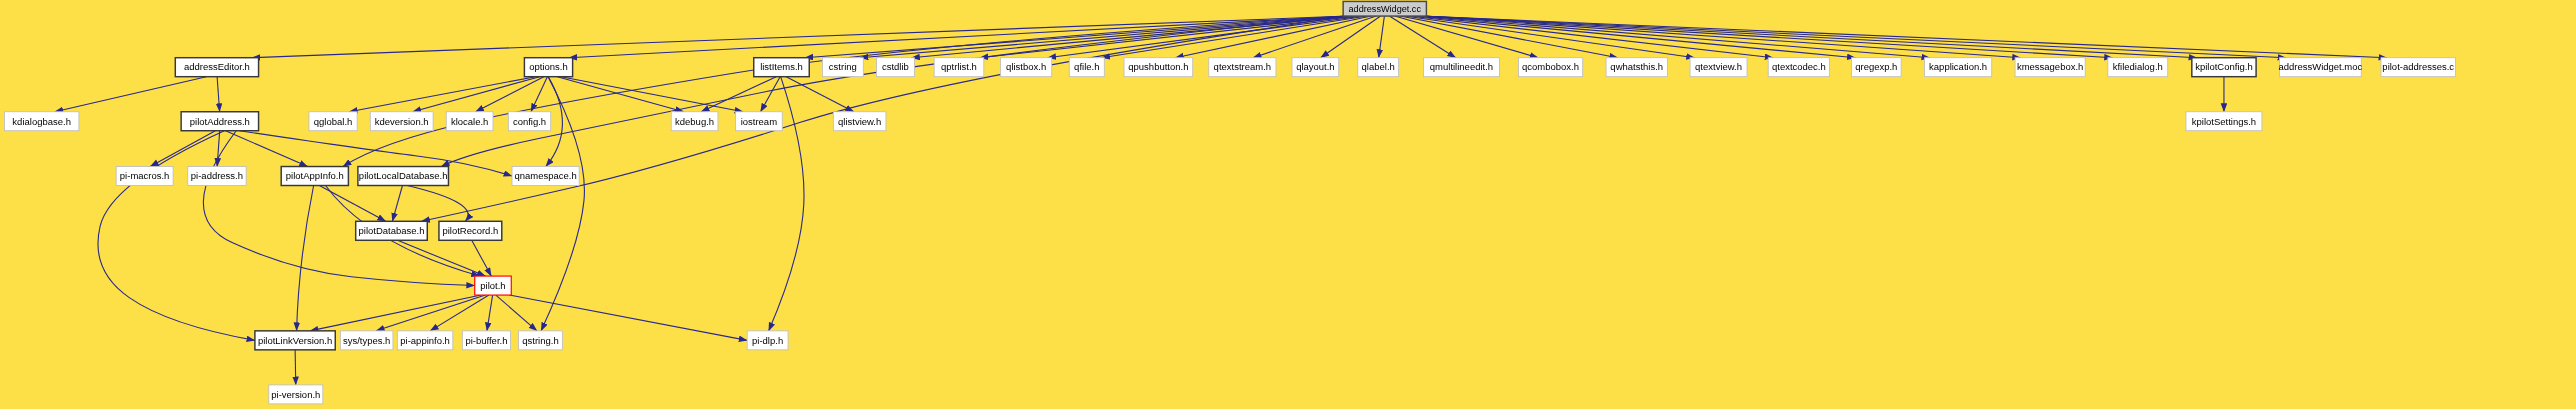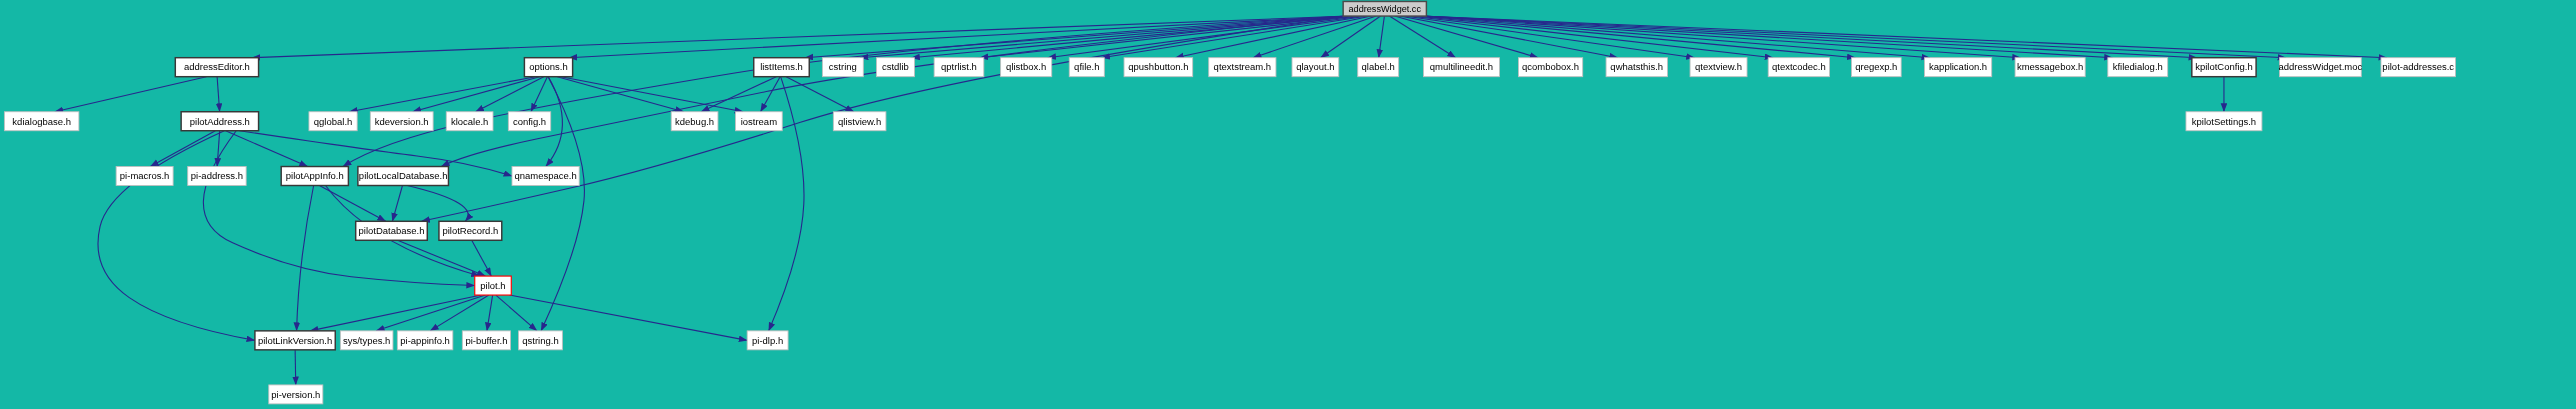--- a/index.html
+++ b/index.html
@@ -1,16 +1,16 @@
 <!DOCTYPE html>
 <html style="font-size:11.7px"><head>
 <meta charset="utf-8">
 <style>
   html,body{margin:0;padding:0;background:#ffffff;}
-  #canvas{position:relative;width:2576px;height:409px;background:#14b8a6;overflow:hidden;}
+  #canvas{position:relative;width:2576px;height:409px;background:#fde047;overflow:hidden;}
   svg{display:block;}
   svg text{font-family:"Liberation Sans","DejaVu Sans",sans-serif;fill:#000000;}
 </style>
 </head>
 <body>
 
 <div id="canvas">
   <svg id="graph" width="2576" height="409" viewBox="0 0 3525 560" xmlns="http://www.w3.org/2000/svg">
     <title>addressWidget.cc include dependency graph</title>
     <defs>

